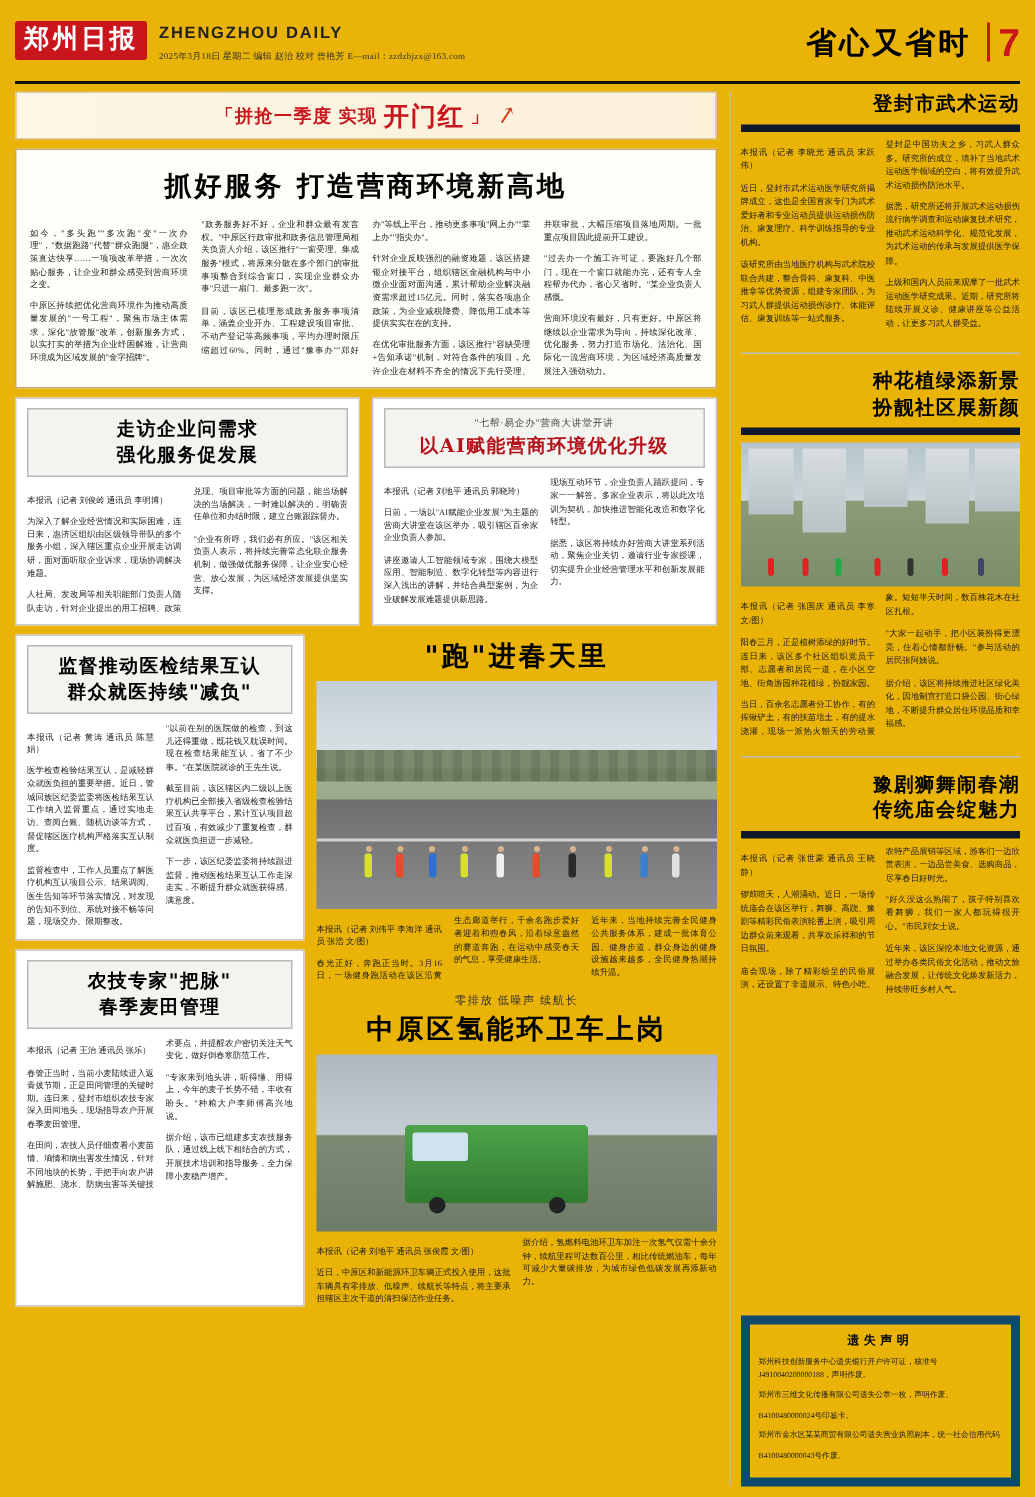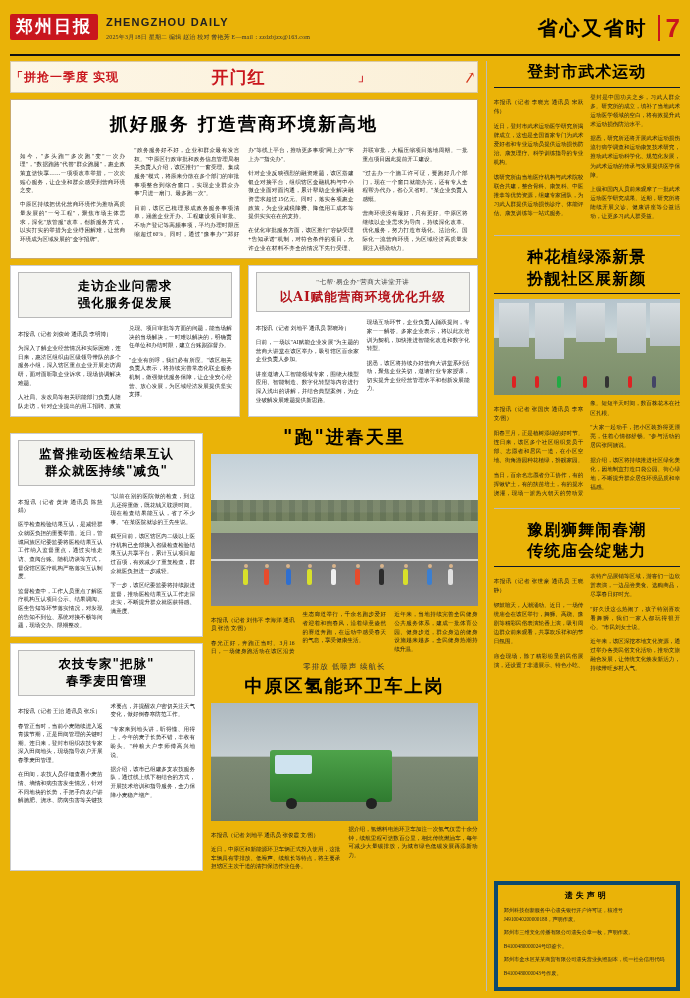--- a/index.html
+++ b/index.html
@@ -112,21 +112,21 @@
   }
 
   
   .banner {
     position: relative;
     height: 30px;
     border: 1px solid #d8c9a8;
     background: linear-gradient(90deg,#fdf6e6,#fbf0d8);
     display: flex;
     align-items: center;
-    justify-content: space-between;
+    justify-content: center;
     overflow: hidden;
   }
   .banner-red {
     color: #c9161d;
     font-size: 12px;
     font-weight: bold;
     letter-spacing: 1px;
   }
   .banner-big {
     color: #c9161d;
@@ -243,41 +243,41 @@
   .ph-truck .cab { position:absolute; left: 22%; bottom: 16%; width: 46%; height: 44%; background: linear-gradient(#4ea34a,#2f7b30); border-radius:3px; }
   .ph-truck .wind { position:absolute; left: 24%; bottom: 40%; width: 14%; height: 16%; background: #cfe3ef; border-radius:2px;}
   .ph-truck .wheel { position:absolute; bottom: 10%; width: 11px; height: 11px; border-radius:50%; background:#222; }
 
   .ph-comm { height: 96px; background: linear-gradient(#b5c4cc 0%, #cbd6da 40%, #8a9b76 41%, #7b8d6b 100%); }
   .ph-comm .bldg { position:absolute; top:4%; width: 16%; background: linear-gradient(#d7dde0,#b9c2c6); }
   .ph-comm .person { position:absolute; bottom: 8%; width:4px; height:12px; border-radius:2px; }
 
   
   .r-head {
-    text-align: center;
-    font-size: 16px;
+    text-align: right;
+    font-size: 13px;
     font-weight: bold;
     line-height: 1.35;
     letter-spacing: 1px;
     font-family: "DejaVu Serif", serif;
-    border-bottom: 1px solid #0f172a;
+    border-bottom: 5px solid #0f172a;
     padding-bottom: 4px;
     margin-bottom: 5px;
   }
   .r-body {
     font-size: 5.6px;
     line-height: 1.62;
     text-align: justify;
     color: #1a1a1a;
     column-count: 2;
     column-gap: 7px;
   }
   .divider { border-top: 1px solid #bbb; margin: 4px 0; }
   .notice-box {
-    border: 4px solid #0c4a6e;
+    border: 6px solid #0c4a6e;
     padding: 5px 6px;
     margin-top: auto;
   }
   .notice-title {
     text-align: center;
     font-size: 8px;
     font-weight: bold;
     letter-spacing: 3px;
     margin-bottom: 3px;
   }
@@ -361,21 +361,21 @@
             <p>现场互动环节，企业负责人踊跃提问，专家一一解答。多家企业表示，将以此次培训为契机，加快推进智能化改造和数字化转型。</p>
             <p>据悉，该区将持续办好营商大讲堂系列活动，聚焦企业关切，邀请行业专家授课，切实提升企业经营管理水平和创新发展能力。</p>
           </div>
         </div>
       </div>
 
       <div class="row2">
 
         <div style="width:42%; display:flex; flex-direction:column; gap:6px;">
 
-          <div class="halfbox" style="width:100%;margin-top:10px;">
+          <div class="halfbox" style="width:100%;">
             <div class="hl">
               <div class="hl-line">监督推动医检结果互认</div>
               <div class="hl-line">群众就医持续"减负"</div>
             </div>
             <div class="cols2">
               <p>本报讯（记者 黄涛 通讯员 陈慧娟）</p>
               <p>医学检查检验结果互认，是减轻群众就医负担的重要举措。近日，管城回族区纪委监委将医检结果互认工作纳入监督重点，通过实地走访、查阅台账、随机访谈等方式，督促辖区医疗机构严格落实互认制度。</p>
               <p>监督检查中，工作人员重点了解医疗机构互认项目公示、结果调阅、医生告知等环节落实情况，对发现的告知不到位、系统对接不畅等问题，现场交办、限期整改。</p>
               <p>"以前在别的医院做的检查，到这儿还得重做，既花钱又耽误时间。现在检查结果能互认，省了不少事。"在某医院就诊的王先生说。</p>
               <p>截至目前，该区辖区内二级以上医疗机构已全部接入省级检查检验结果互认共享平台，累计互认项目超过百项，有效减少了重复检查，群众就医负担进一步减轻。</p>

